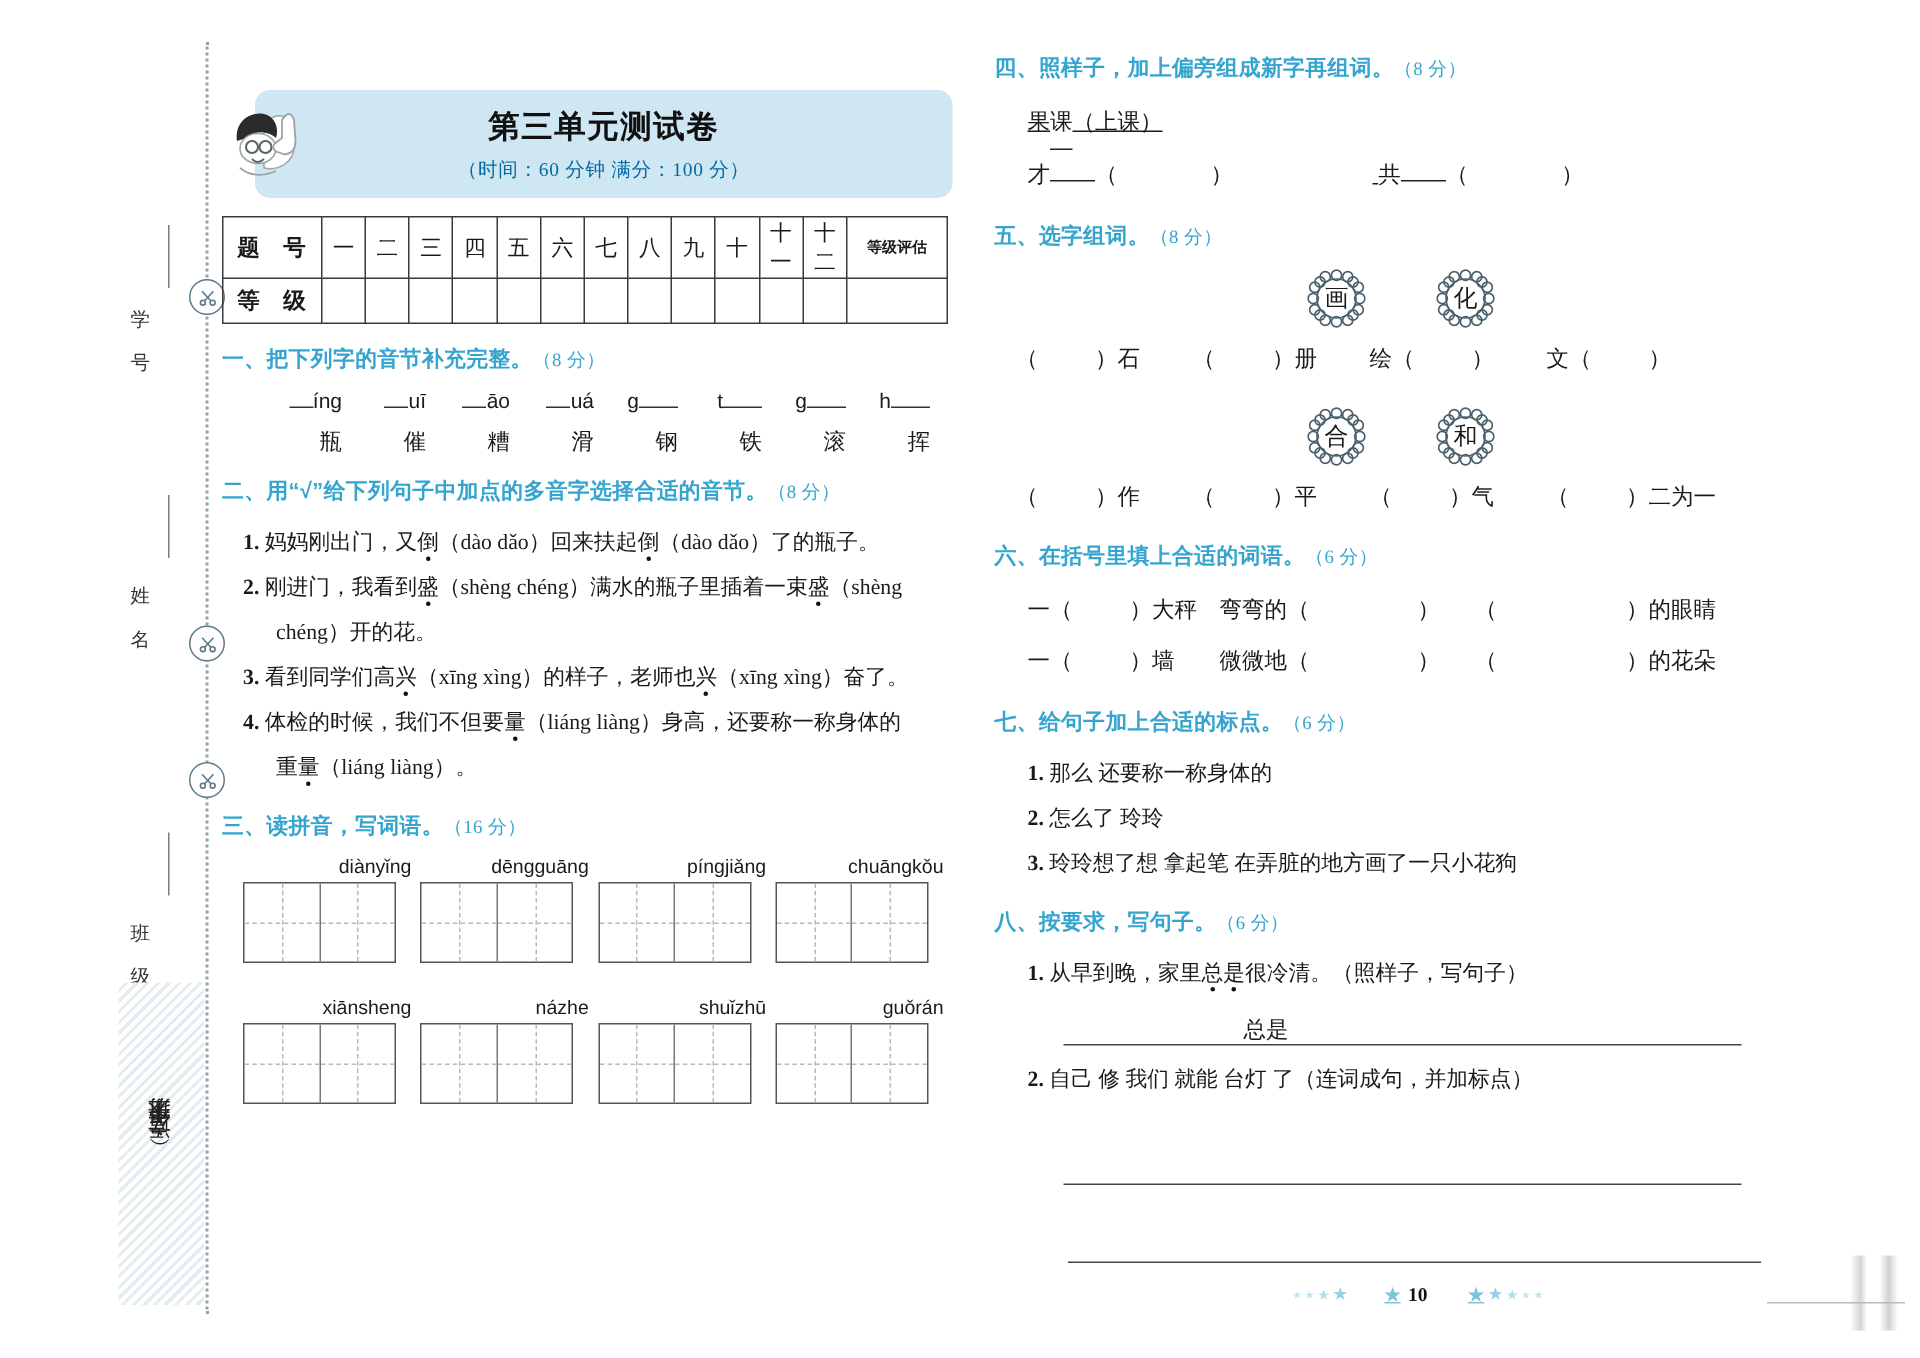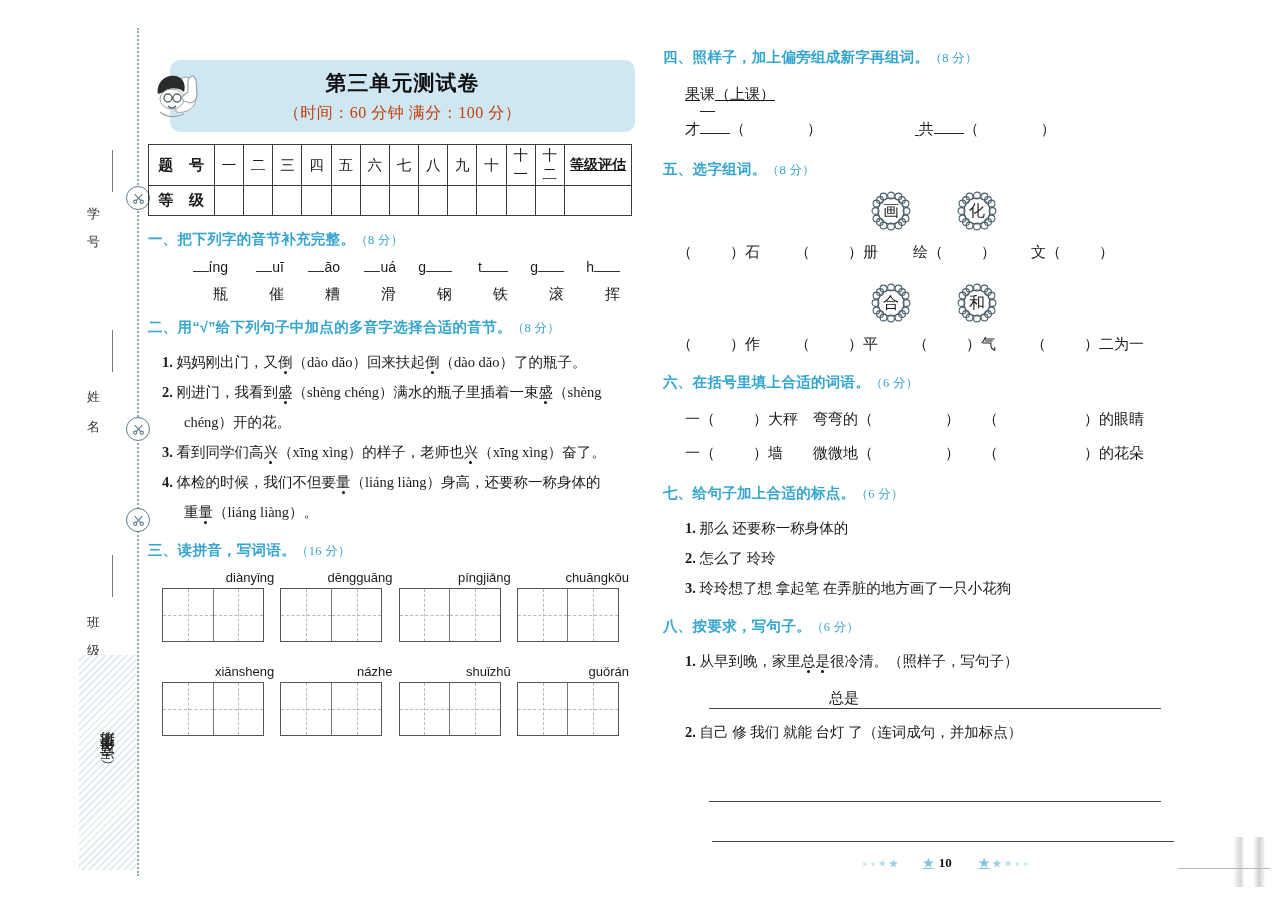--- a/index.html
+++ b/index.html
@@ -50,40 +50,40 @@
   }
   .watermark span {
     writing-mode:vertical-rl;
     transform:rotate(180deg);
     font-size:15px; color:#222; letter-spacing:2px;
     white-space:nowrap;
   }
 
   
   .col-left  { position:absolute; left:148px; top:60px; width:487px; }
-  .col-right { position:absolute; left:663px; top:48px; width:512px; }
+  .col-right { position:absolute; left:663px; top:36px; width:512px; }
 
   
   .banner {
     position:relative;
     background:#cfe6f3;
     border-radius:10px;
     height:72px;
     margin-left:22px;
     width:465px;
     display:flex; flex-direction:column;
     align-items:center; justify-content:center;
   }
   .banner h1 {
     margin:0; font-size:21px; font-weight:bold;
     letter-spacing:1px; color:#111;
     font-family:"Liberation Sans", sans-serif;
   }
   .banner .sub {
-    margin-top:6px; font-size:16px; color:#c2410c;
+    margin-top:6px; font-size:13px; color:#0369a1;
     letter-spacing:0.5px;
   }
   .mascot {
     position:absolute; left:-24px; top:8px;
     width:62px; height:58px;
   }
 
   
   table.grade {
     border-collapse:collapse;
@@ -96,21 +96,21 @@
     height:27px;
     text-align:center;
     vertical-align:middle;
     font-size:14.5px;
     font-family:"Liberation Serif", serif;
   }
   table.grade td.hdr {
     width:58px; font-weight:bold; font-size:15px;
     letter-spacing:6px; padding-left:6px;
   }
-  table.grade td.eval { width:64px; font-weight:bold; font-size:14px; letter-spacing:0;text-decoration:underline; }
+  table.grade td.eval { width:64px; font-weight:bold; font-size:10px; letter-spacing:0; }
 
   
   .sec {
     color:#35a5cf;
     font-weight:bold;
     font-size:14.5px;
     font-family:"Liberation Sans", sans-serif;
     margin:14px 0 10px 0;
     letter-spacing:0.3px;
   }

